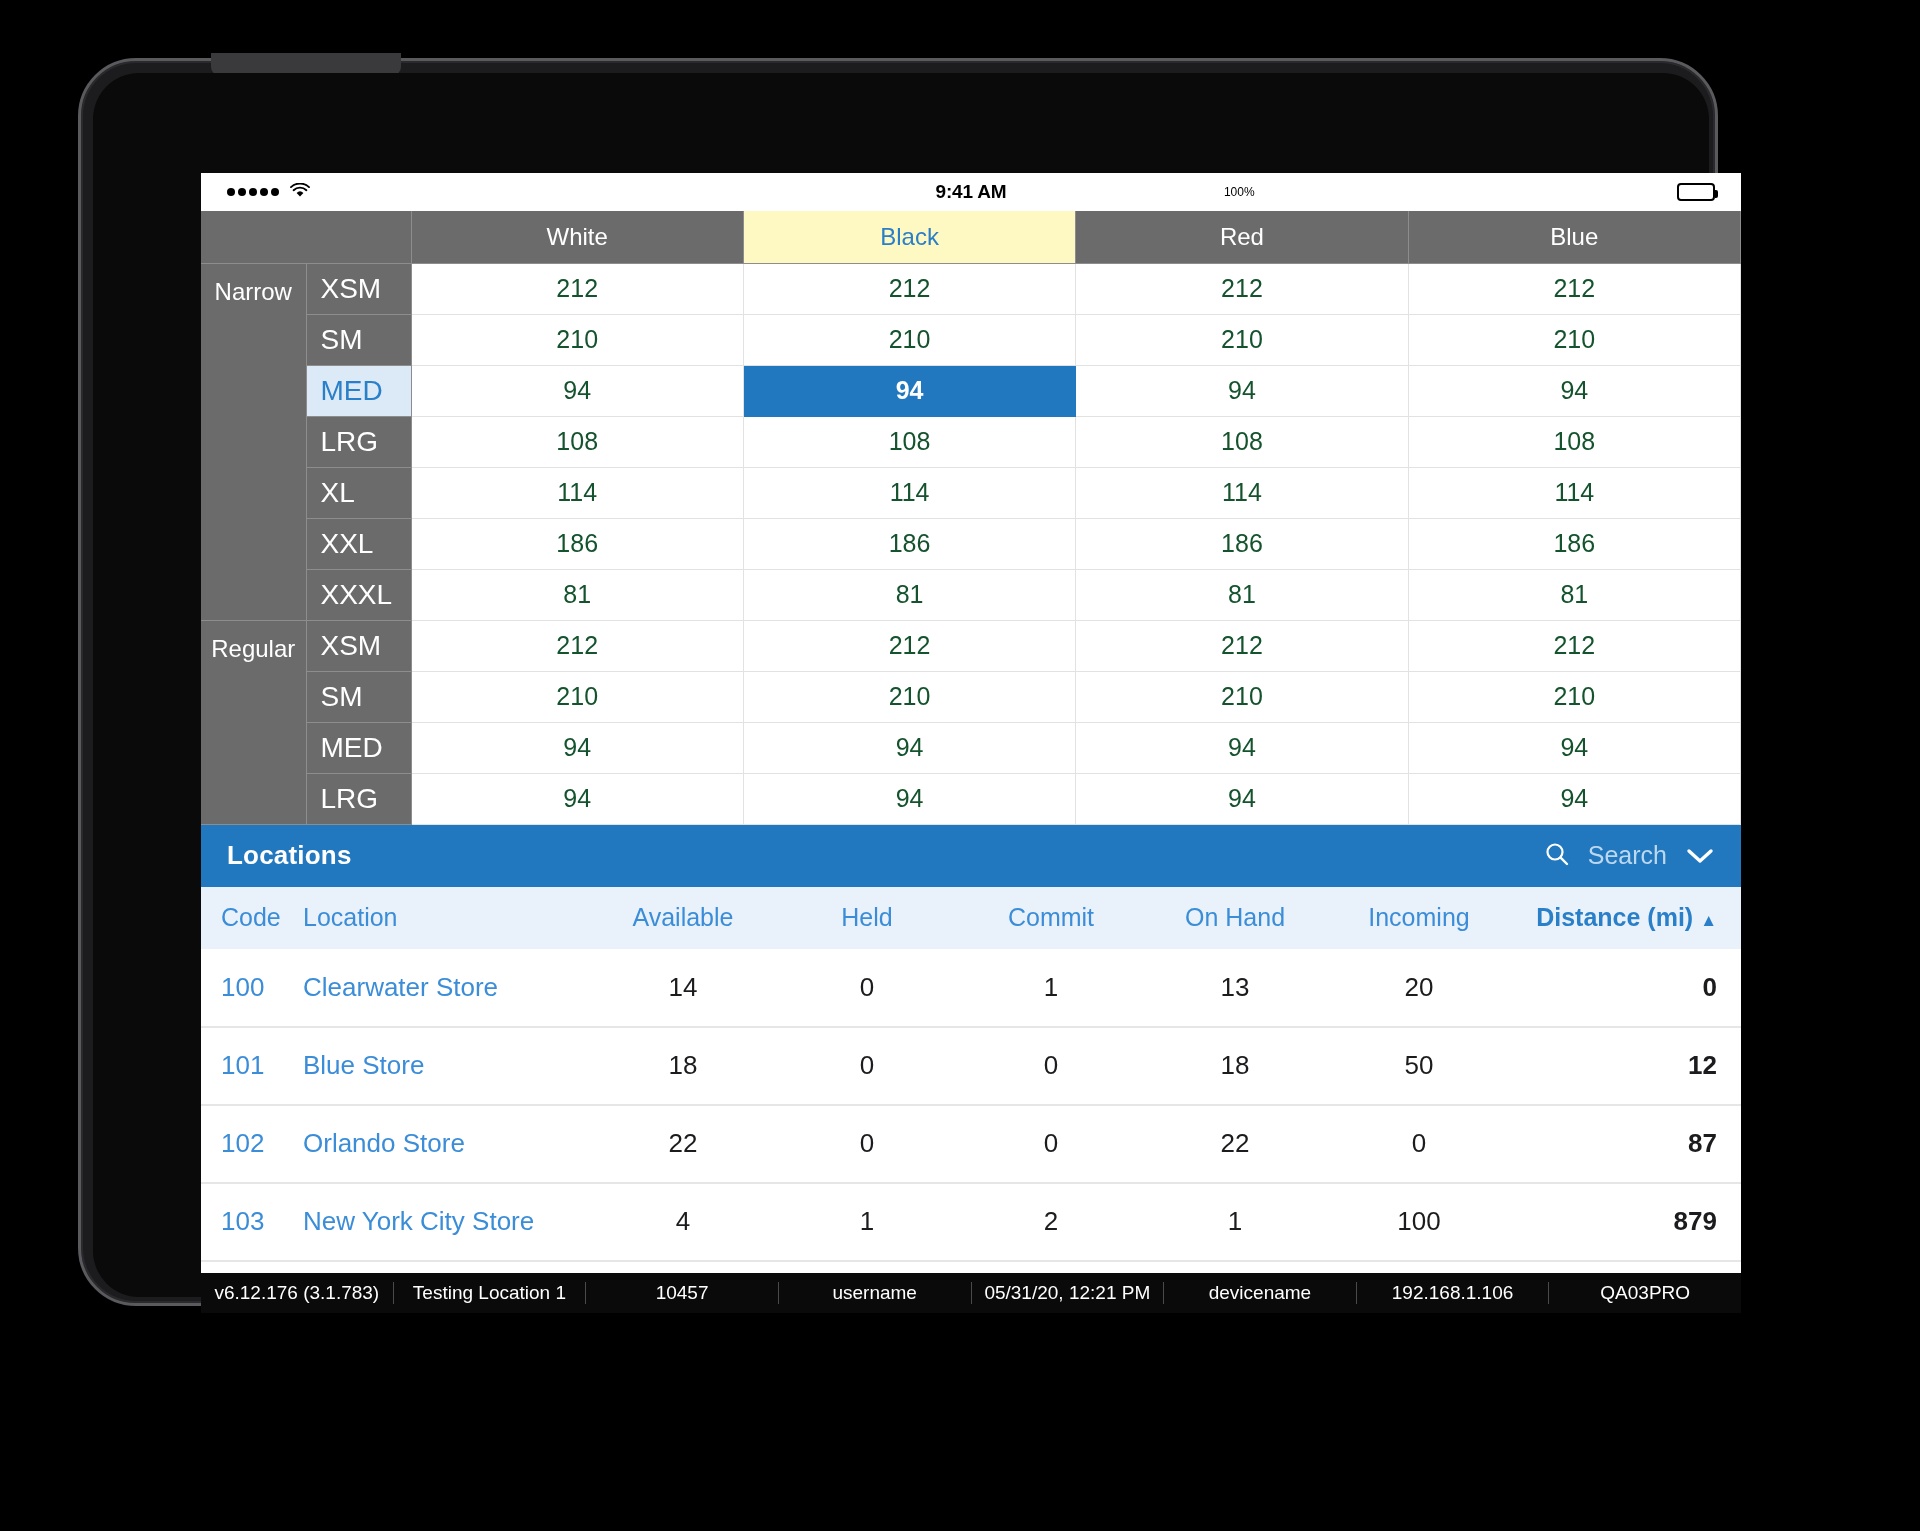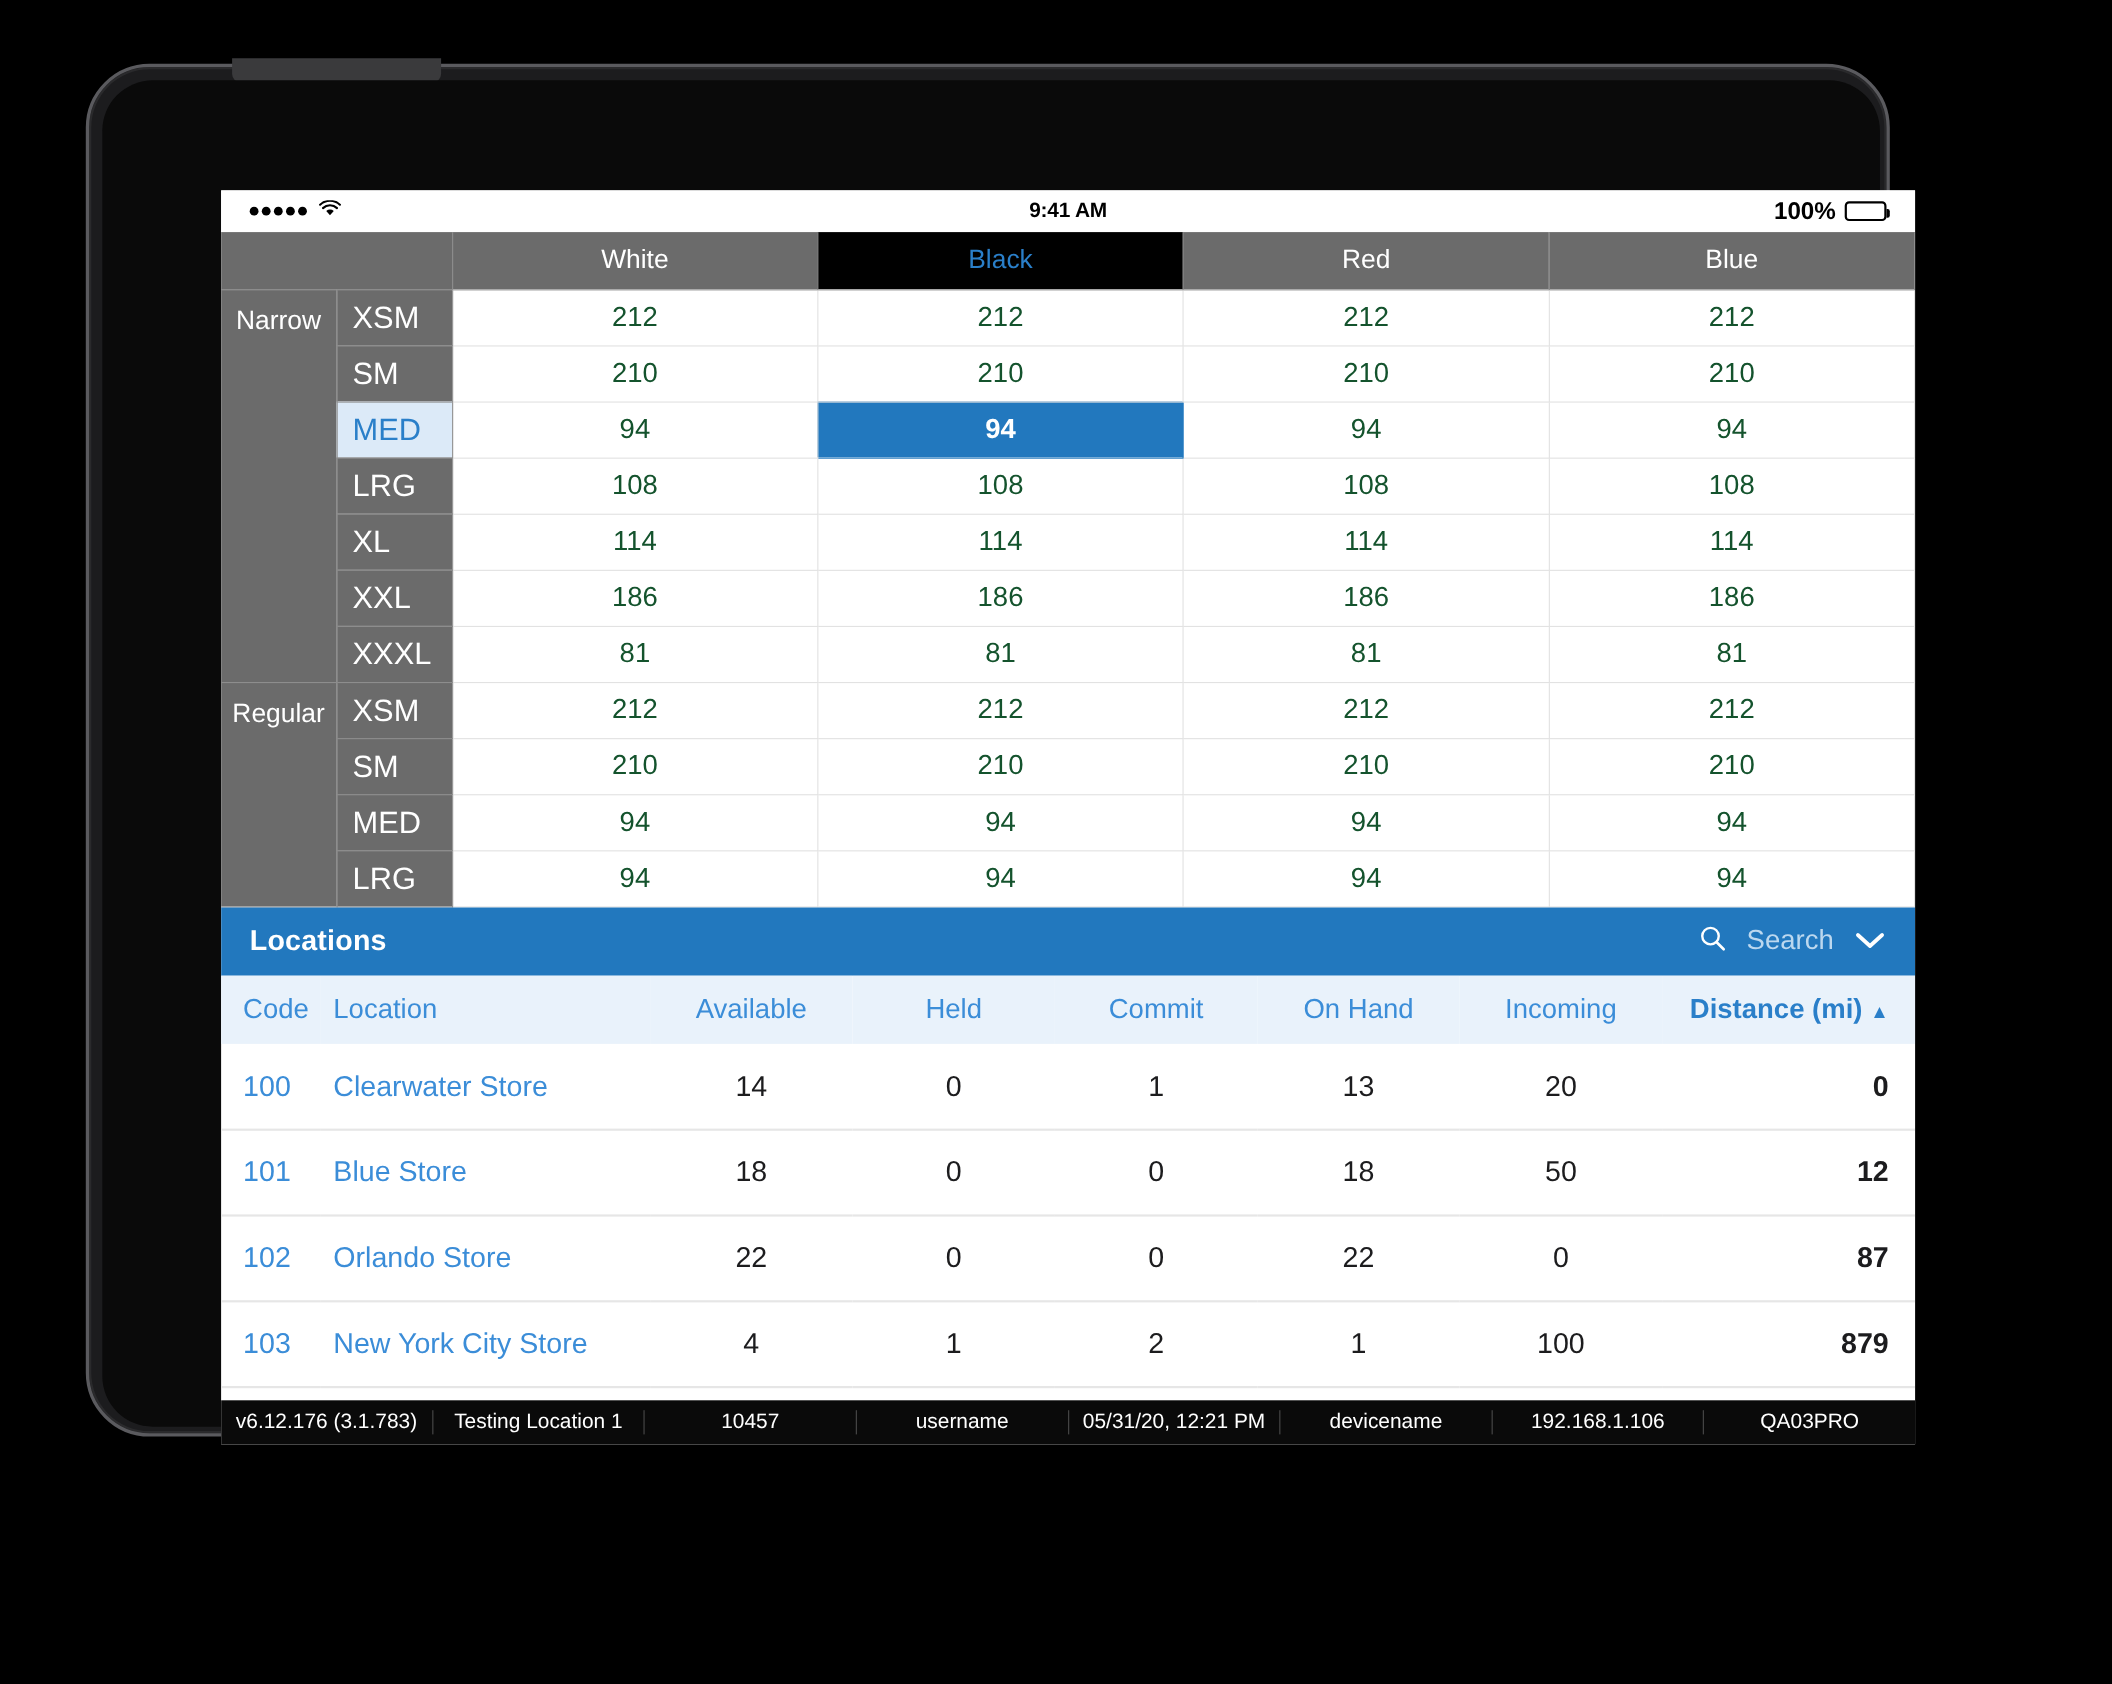--- a/index.html
+++ b/index.html
@@ -59,21 +59,21 @@
     padding: 0 26px;
     font-size: 19px;
     color: #000;
     background: #ffffff;
   }
   #status-left { display: flex; align-items: center; gap: 7px; width: 33%; }
   .signal-dots { display: flex; gap: 3px; align-items: center; }
   .signal-dots i { display:block; width: 8px; height: 8px; border-radius: 50%; background: #000; }
   #wifi-icon { margin-left: 4px; }
   #status-center { width: 34%; text-align: center; font-weight: bold; font-size: 19px; letter-spacing: -0.2px;}
-  #status-right { width: 33%; display: flex; align-items: center; justify-content: flex-end; gap: 8px; font-weight: 700; font-size: 22px;}
+  #status-right { width: 33%; display: flex; align-items: center; justify-content: space-between; gap: 8px; font-weight: 400; font-size: 12px;}
   .battery-shell {
     width: 38px; height: 18px;
     border: 2px solid #000; border-radius: 4px;
     position: relative; padding: 2px;
   }
   .battery-shell::after {
     content:""; position: absolute; right: -5px; top: 5px;
     width: 3px; height: 8px; background: #000; border-radius: 0 2px 2px 0;
   }
   .battery-fill { height: 100%; background: #000; border-radius: 1px; }
@@ -112,21 +112,21 @@
   #matrix th.color-head {
     background: #6b6b6b;
     color: #ffffff;
     font-weight: normal;
     font-size: 24px;
     height: 52px;
     border: 1px solid #8d8d8d;
     border-top: none;
   }
   #matrix th.color-head.selected {
-    background: #000000;
+    background: #fef9c3;
     color: #2a7fc9;
   }
   #matrix th.corner-blank {
     background: #6b6b6b;
     border: 1px solid #8d8d8d;
     border-top: none;
     border-left: none;
   }
   #matrix td.group-cell {
     background: #6b6b6b;

